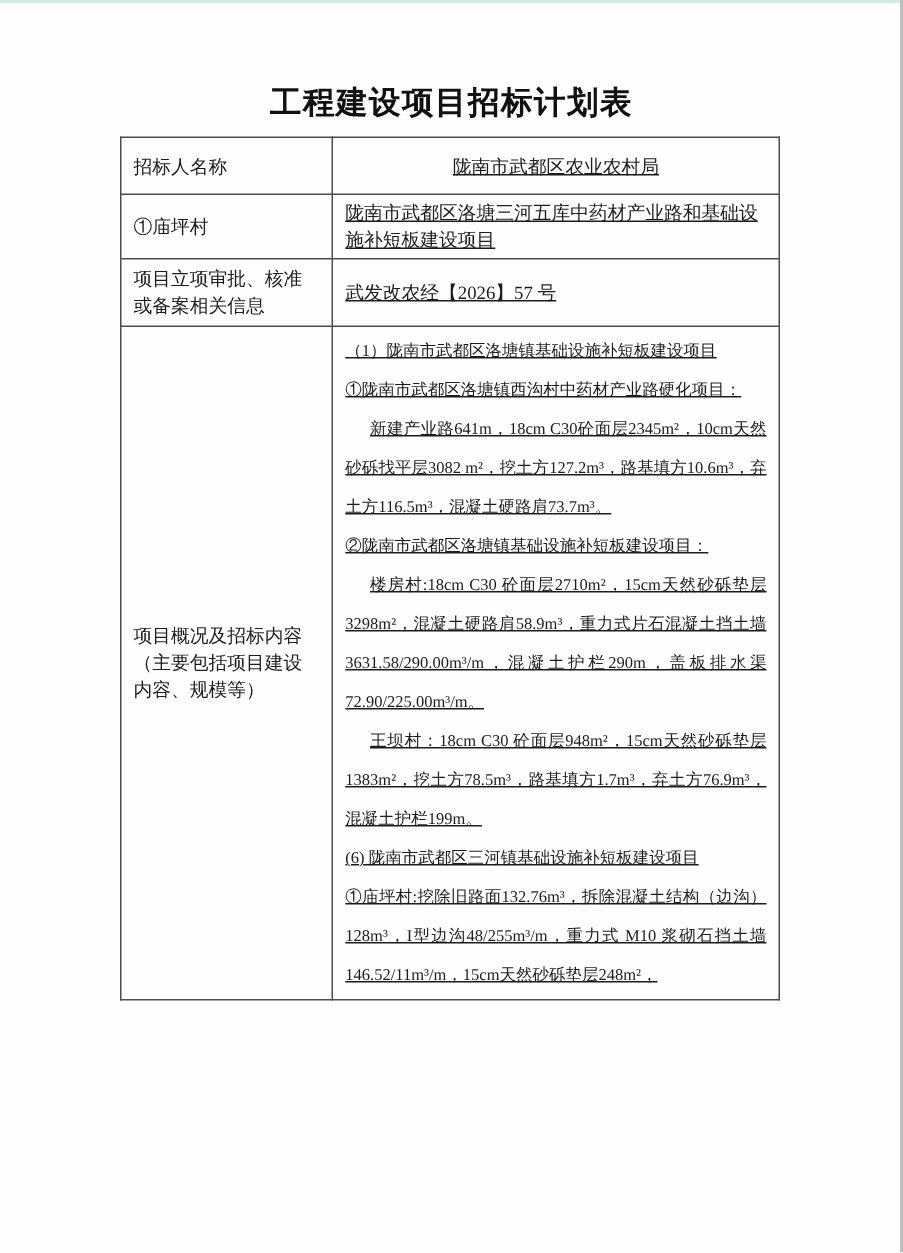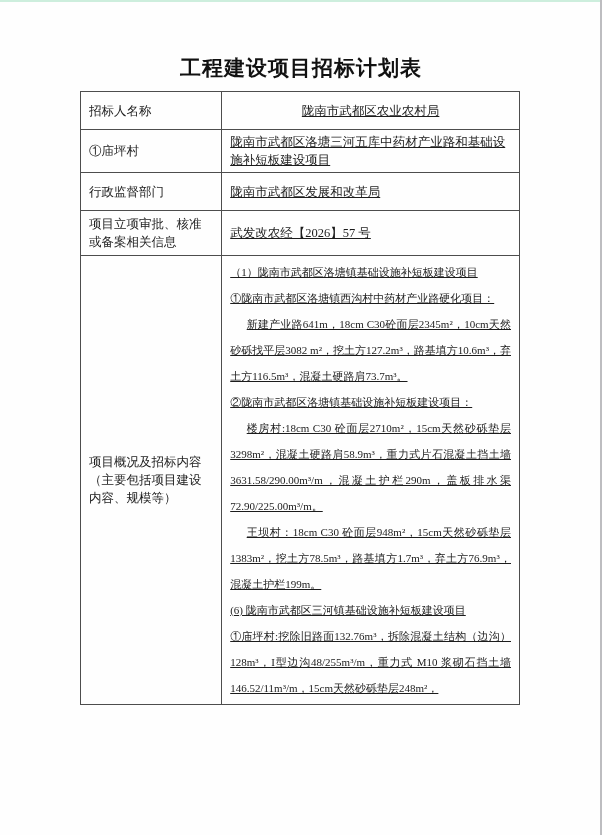--- a/index.html
+++ b/index.html
@@ -77,24 +77,20 @@
 <table class="doc-table">
   <tbody>
     <tr class="row-1">
       <td class="label-cell">招标人名称</td>
       <td class="value-cell center">陇南市武都区农业农村局</td>
     </tr>
     <tr class="row-2">
       <td class="label-cell">①庙坪村</td>
       <td class="value-cell">陇南市武都区洛塘三河五库中药材产业路和基础设施补短板建设项目</td>
     </tr>
-    <tr class="row-3">
-      <td class="label-cell">行政监督部门</td>
-      <td class="value-cell">陇南市武都区发展和改革局</td>
-    </tr>
     <tr class="row-4">
       <td class="label-cell">项目立项审批、核准或备案相关信息</td>
       <td class="value-cell">武发改农经【2026】57 号</td>
     </tr>
     <tr class="row-5">
       <td class="label-cell">项目概况及招标内容（主要包括项目建设内容、规模等）</td>
       <td class="value-cell overview-cell">
           <p class="para">（1）陇南市武都区洛塘镇基础设施补短板建设项目</p>
           <p class="para">①陇南市武都区洛塘镇西沟村中药材产业路硬化项目：</p>
           <p class="para indent">新建产业路641m，18cm C30砼面层2345m²，10cm天然砂砾找平层3082 m²，挖土方127.2m³，路基填方10.6m³，弃土方116.5m³，混凝土硬路肩73.7m³。</p>

